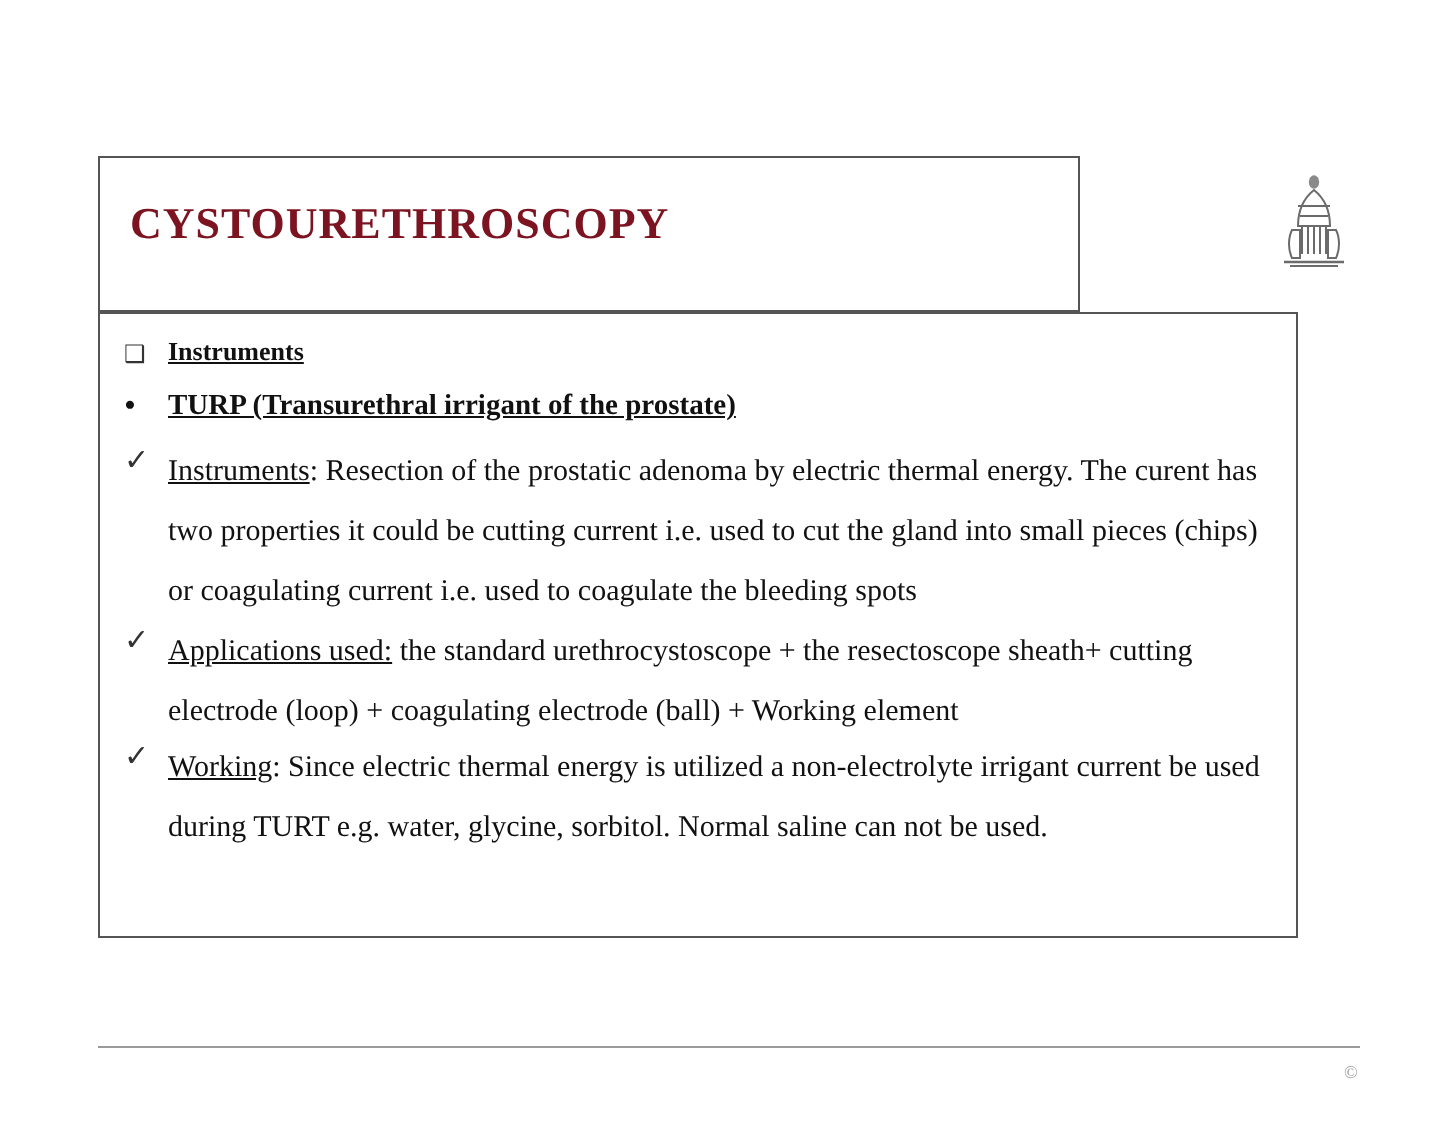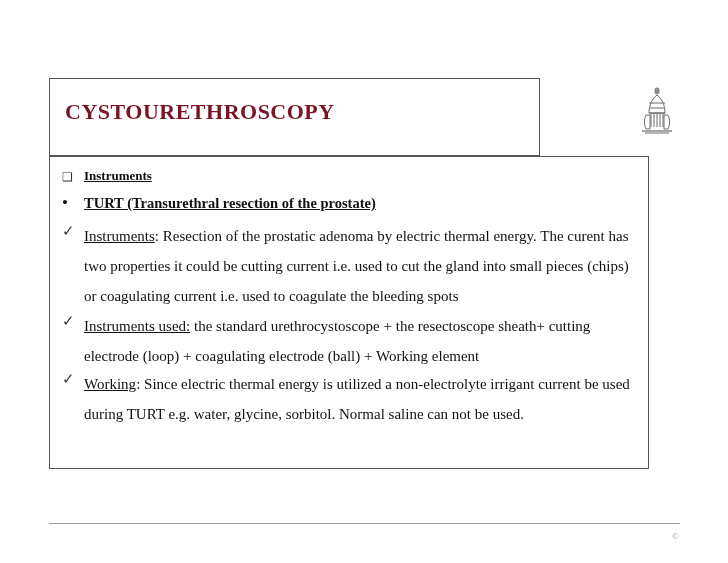--- a/index.html
+++ b/index.html
@@ -197,31 +197,31 @@
 
   <div class="body-box">
 
     <div class="line" id="row-applications">
       <span class="bullet sq">❑</span>
       <span class="txt">Instruments</span>
     </div>
 
     <div class="line" id="row-turp">
       <span class="bullet dot">•</span>
-      <span class="txt">TURT (Transurethral resection of the prostate)</span>
+      <span class="txt">TURP (Transurethral irrigant of the prostate)</span>
     </div>
 
     <div class="line crow" id="row-description">
       <span class="bullet chk">✓</span>
       <span class="txt"><span class="lead">Instruments</span><span>: Resection of the prostatic adenoma by electric thermal energy. The curent has two properties it could be cutting current i.e. used to cut the gland into small pieces (chips) or coagulating current i.e. used to coagulate the bleeding spots</span></span>
     </div>
 
     <div class="line crow" id="row-instruments">
       <span class="bullet chk">✓</span>
-      <span class="txt"><span class="lead">Instruments used:</span><span> the standard urethrocystoscope + the resectoscope sheath+ cutting electrode (loop) + coagulating electrode (ball) +  Working element</span></span>
+      <span class="txt"><span class="lead">Applications used:</span><span> the standard urethrocystoscope + the resectoscope sheath+ cutting electrode (loop) + coagulating electrode (ball) +  Working element</span></span>
     </div>
 
     <div class="line crow" id="row-remarks">
       <span class="bullet chk">✓</span>
       <span class="txt"><span class="lead">Working</span><span>: Since electric thermal energy is utilized a non-electrolyte irrigant current be used during TURT e.g. water, glycine, sorbitol. Normal saline can not be used.</span></span>
     </div>
 
   </div>
 
   <div class="rule"></div>

